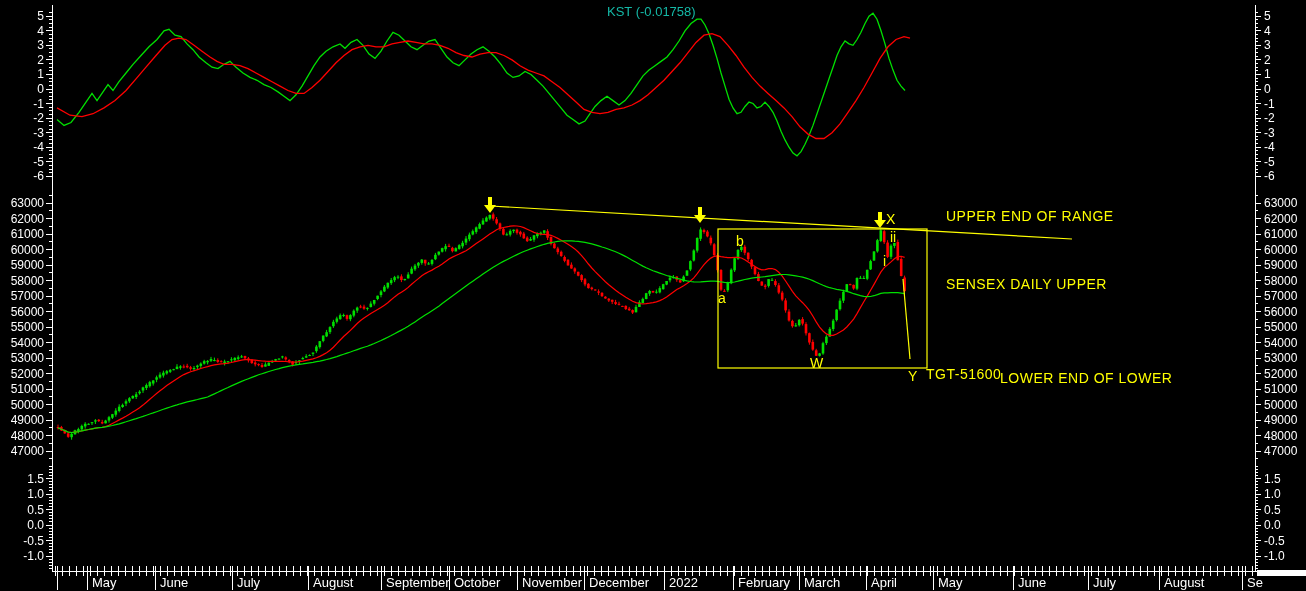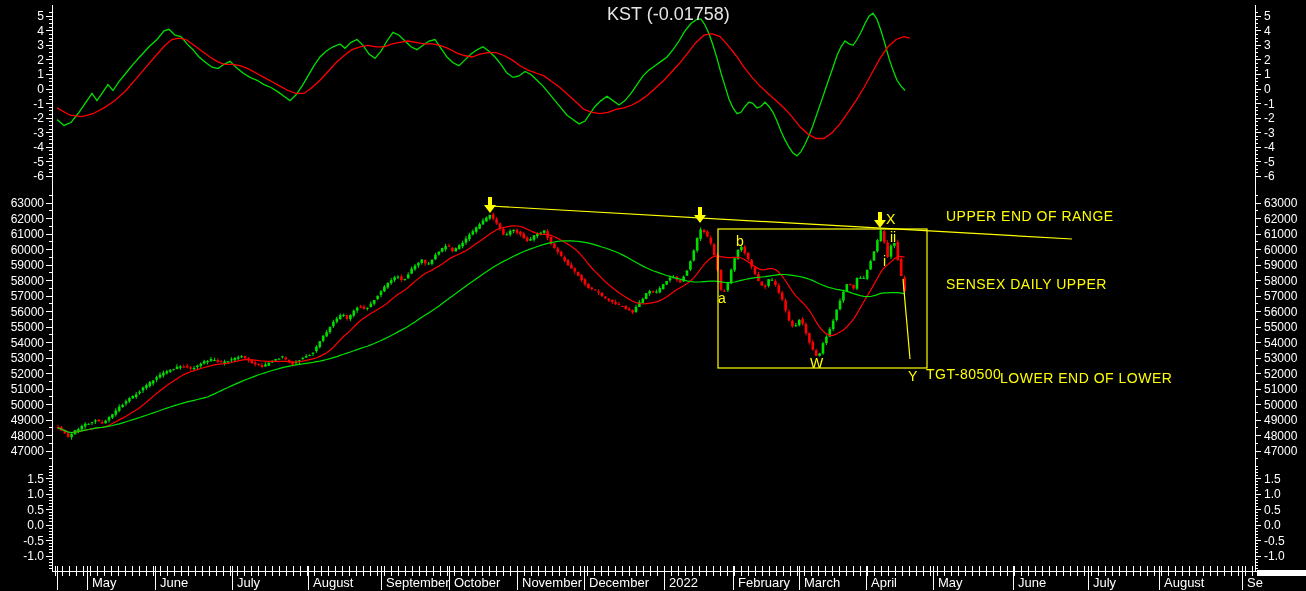--- a/index.html
+++ b/index.html
@@ -1,19 +1,19 @@
 <!DOCTYPE html>
 <html><head>
 <meta charset="utf-8">
 <style>
   html,body{margin:0;padding:0;background:#000;}
   .screen{position:relative;width:1306px;height:591px;background:#000;overflow:hidden;
           font-family:"Liberation Sans",sans-serif;}
   svg{position:absolute;left:0;top:0;}
-  .ttl{position:absolute;color:#e5e5e5;font-size:18px;white-space:nowrap;}
+  .ttl{position:absolute;color:#14b8a6;font-size:13px;white-space:nowrap;}
   .yl{position:absolute;color:#ffff00;font-size:14px;white-space:nowrap;letter-spacing:0.5px;}
 </style>
 </head>
 <body>
 
 <div class="screen">
   <svg id="plot" width="1306" height="591">
       <line x1="52" y1="5" x2="52" y2="571" stroke="#ffffff" stroke-width="1" shape-rendering="crispEdges"></line>
       <line x1="1255" y1="5" x2="1255" y2="571" stroke="#ffffff" stroke-width="1" shape-rendering="crispEdges"></line>
       <line x1="52" y1="571" x2="1306" y2="571" stroke="#ffffff" stroke-width="1" shape-rendering="crispEdges"></line>
@@ -1046,14 +1046,14 @@
       <text x="883" y="266" fill="#ffff00" font-size="14" font-family="Liberation Sans, sans-serif">i</text>
       <text x="736" y="246" fill="#ffff00" font-size="14" font-family="Liberation Sans, sans-serif">b</text>
       <text x="718" y="303" fill="#ffff00" font-size="14" font-family="Liberation Sans, sans-serif">a</text>
       <text x="810" y="368" fill="#ffff00" font-size="14" font-family="Liberation Sans, sans-serif">W</text>
       <text x="908" y="381" fill="#ffff00" font-size="14" font-family="Liberation Sans, sans-serif">Y</text>
     </svg>
   <div class="ttl" id="kst-title" style="left: 607px; top: 4px;">KST (-0.01758)</div>
   <div class="yl" id="ann-upper" style="left: 946px; top: 208px;">UPPER END OF RANGE</div>
   <div class="yl" id="ann-sensex" style="left: 946px; top: 276px;">SENSEX DAILY UPPER</div>
   <div class="yl" id="ann-lower" style="left: 1000px; top: 370px;">LOWER END OF LOWER</div>
-  <div class="yl" id="ann-tgt" style="left: 926px; top: 366px;">TGT-80500</div>
+  <div class="yl" id="ann-tgt" style="left: 926px; top: 366px;">TGT-51600</div>
 </div>
 
 </body></html>

